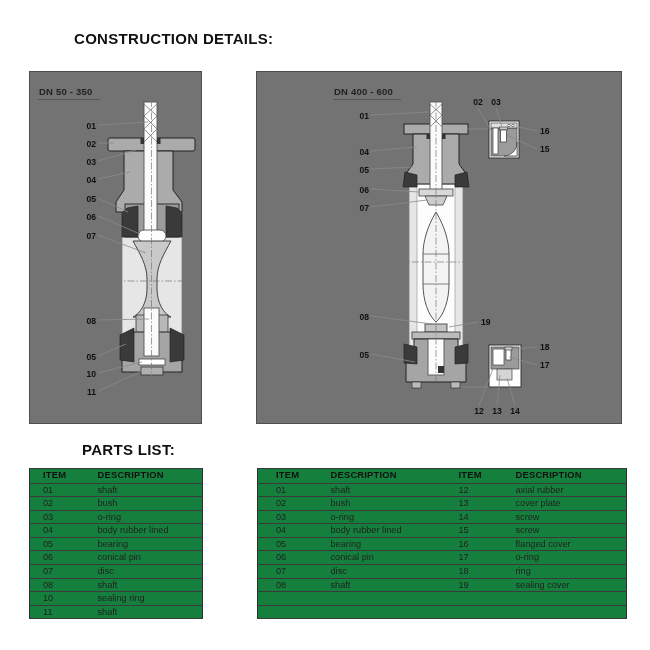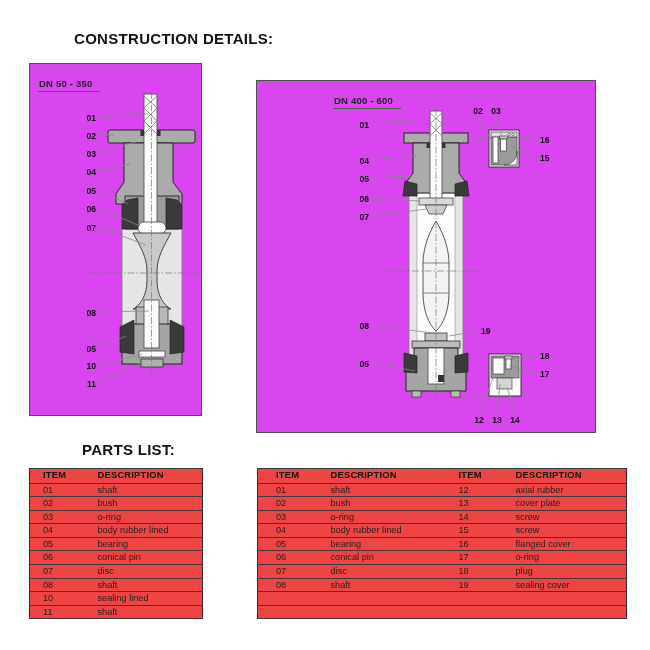--- a/index.html
+++ b/index.html
@@ -5,32 +5,32 @@
   html,body{margin:0;padding:0;}
   body{
     width:650px;height:650px;position:relative;background:#ffffff;
     font-family:"Liberation Sans", sans-serif;color:#1c1c1c;overflow:hidden;
   }
   .abs{position:absolute;}
   .main-title{
     font-size:15px;font-weight:700;letter-spacing:.3px;color:#111;margin-left:44px;
   }
   .diagram-box{
-    border:1px solid #4f4f4f;background:#d946ef;box-sizing:border-box;
+    border:1px solid #4f4f4f;background:#737373;box-sizing:border-box;margin-top:8px;
   }
   .dn-label{
     position:absolute;font-size:9.5px;font-weight:700;color:#222;
     border-bottom:1px solid #555;padding:0 8px 2px 1px;letter-spacing:.2px;
   }
   svg text.callout{
     font-family:"Liberation Sans", sans-serif;font-size:8.6px;font-weight:700;fill:#111;
   }
   .parts-table{
     border-collapse:collapse;table-layout:fixed;box-sizing:border-box;
-    border:1.5px solid #2e2e2e;background:#ef4444;
+    border:1.5px solid #2e2e2e;background:#15803d;
   }
   .parts-table th,.parts-table td{
     border-top:1px solid #3a3a3a;border-bottom:1px solid #3a3a3a;
     font-size:9.2px;text-align:left;vertical-align:middle;
     padding:0 0 0 13px;height:12.6px;line-height:12.6px;color:#1f1f1f;
     overflow:hidden;white-space:nowrap;
   }
   .parts-table th{font-size:9.4px;font-weight:700;height:13.5px;color:#111;letter-spacing:.2px;}
   .parts-table.right-cols th,.parts-table.right-cols td{padding-left:18px;}
 </style>
@@ -122,21 +122,21 @@
       <text class="callout" x="66" y="148">06</text>
       <text class="callout" x="66" y="167">07</text>
       <text class="callout" x="66" y="252">08</text>
       <text class="callout" x="66" y="288">05</text>
       <text class="callout" x="66" y="305">10</text>
       <text class="callout" x="66" y="323">11</text>
     </g>
   </svg>
 </div>
 
-<div class="abs diagram-box" style="left:256px;top:80px;width:340px;height:353px;">
+<div class="abs diagram-box" style="left:256px;top:63px;width:366px;height:353px;">
   <div class="dn-label" style="left:76px;top:14px;">DN 400 - 600</div>
   <svg width="366" height="351" viewBox="0 0 366 351">
 
     <g>
       <rect x="152" y="112" width="54" height="190" fill="#e6e6e6" stroke="#7a7a7a" stroke-width="0.8"></rect>
       <rect x="160" y="112" width="38" height="190" fill="#fdfdfd" stroke="#9a9a9a" stroke-width="0.7"></rect>
     </g>
 
     <g>
       <rect x="147" y="52" width="64" height="10" fill="#ababab" stroke="#222" stroke-width="1"></rect>
@@ -297,21 +297,21 @@
       <tr>
         <td>07</td>
         <td>disc</td>
       </tr>
       <tr>
         <td>08</td>
         <td>shaft</td>
       </tr>
       <tr>
         <td>10</td>
-        <td>sealing lined</td>
+        <td>sealing ring</td>
       </tr>
       <tr>
         <td>11</td>
         <td>shaft</td>
       </tr>
     </tbody>
 </table>
 
 <table class="abs parts-table right-cols" style="left:257px;top:468px;width:370px;">
   <colgroup>
@@ -362,21 +362,21 @@
       <tr>
         <td>06</td>
         <td>conical pin</td>
         <td>17</td>
         <td>o-ring</td>
       </tr>
       <tr>
         <td>07</td>
         <td>disc</td>
         <td>18</td>
-        <td>plug</td>
+        <td>ring</td>
       </tr>
       <tr>
         <td>08</td>
         <td>shaft</td>
         <td>19</td>
         <td>sealing cover</td>
       </tr>
       <tr>
         <td></td>
         <td></td>

